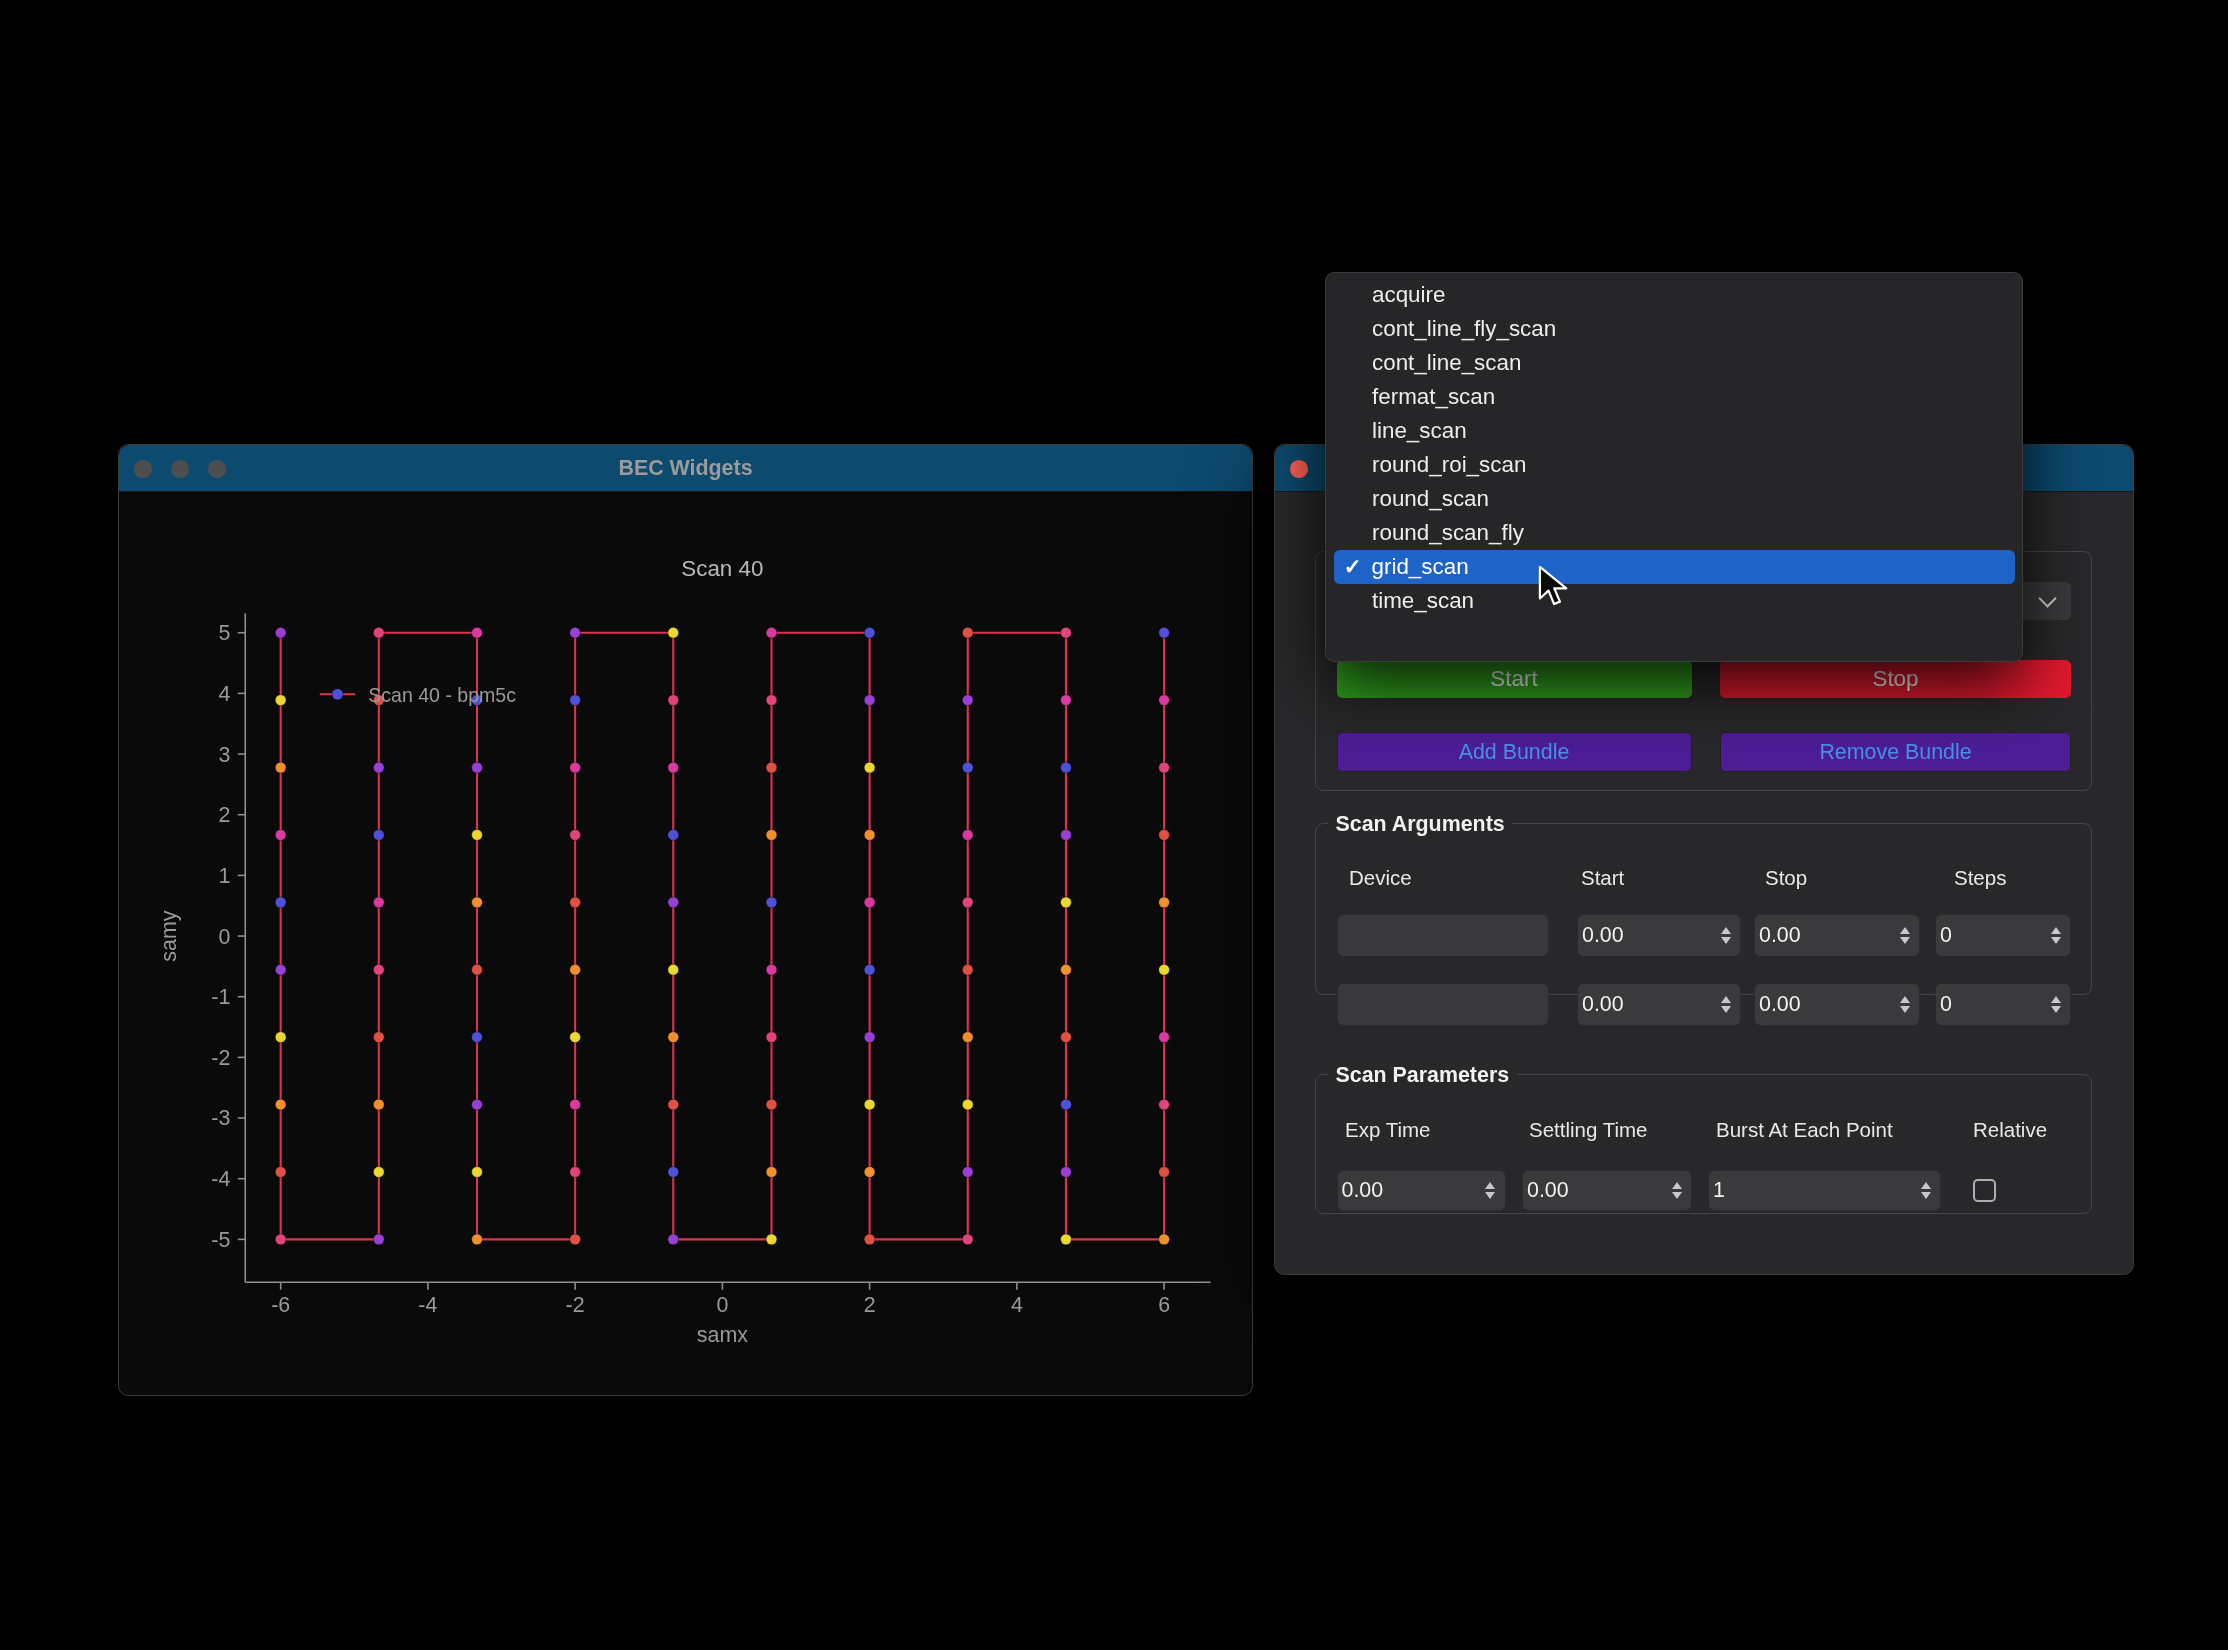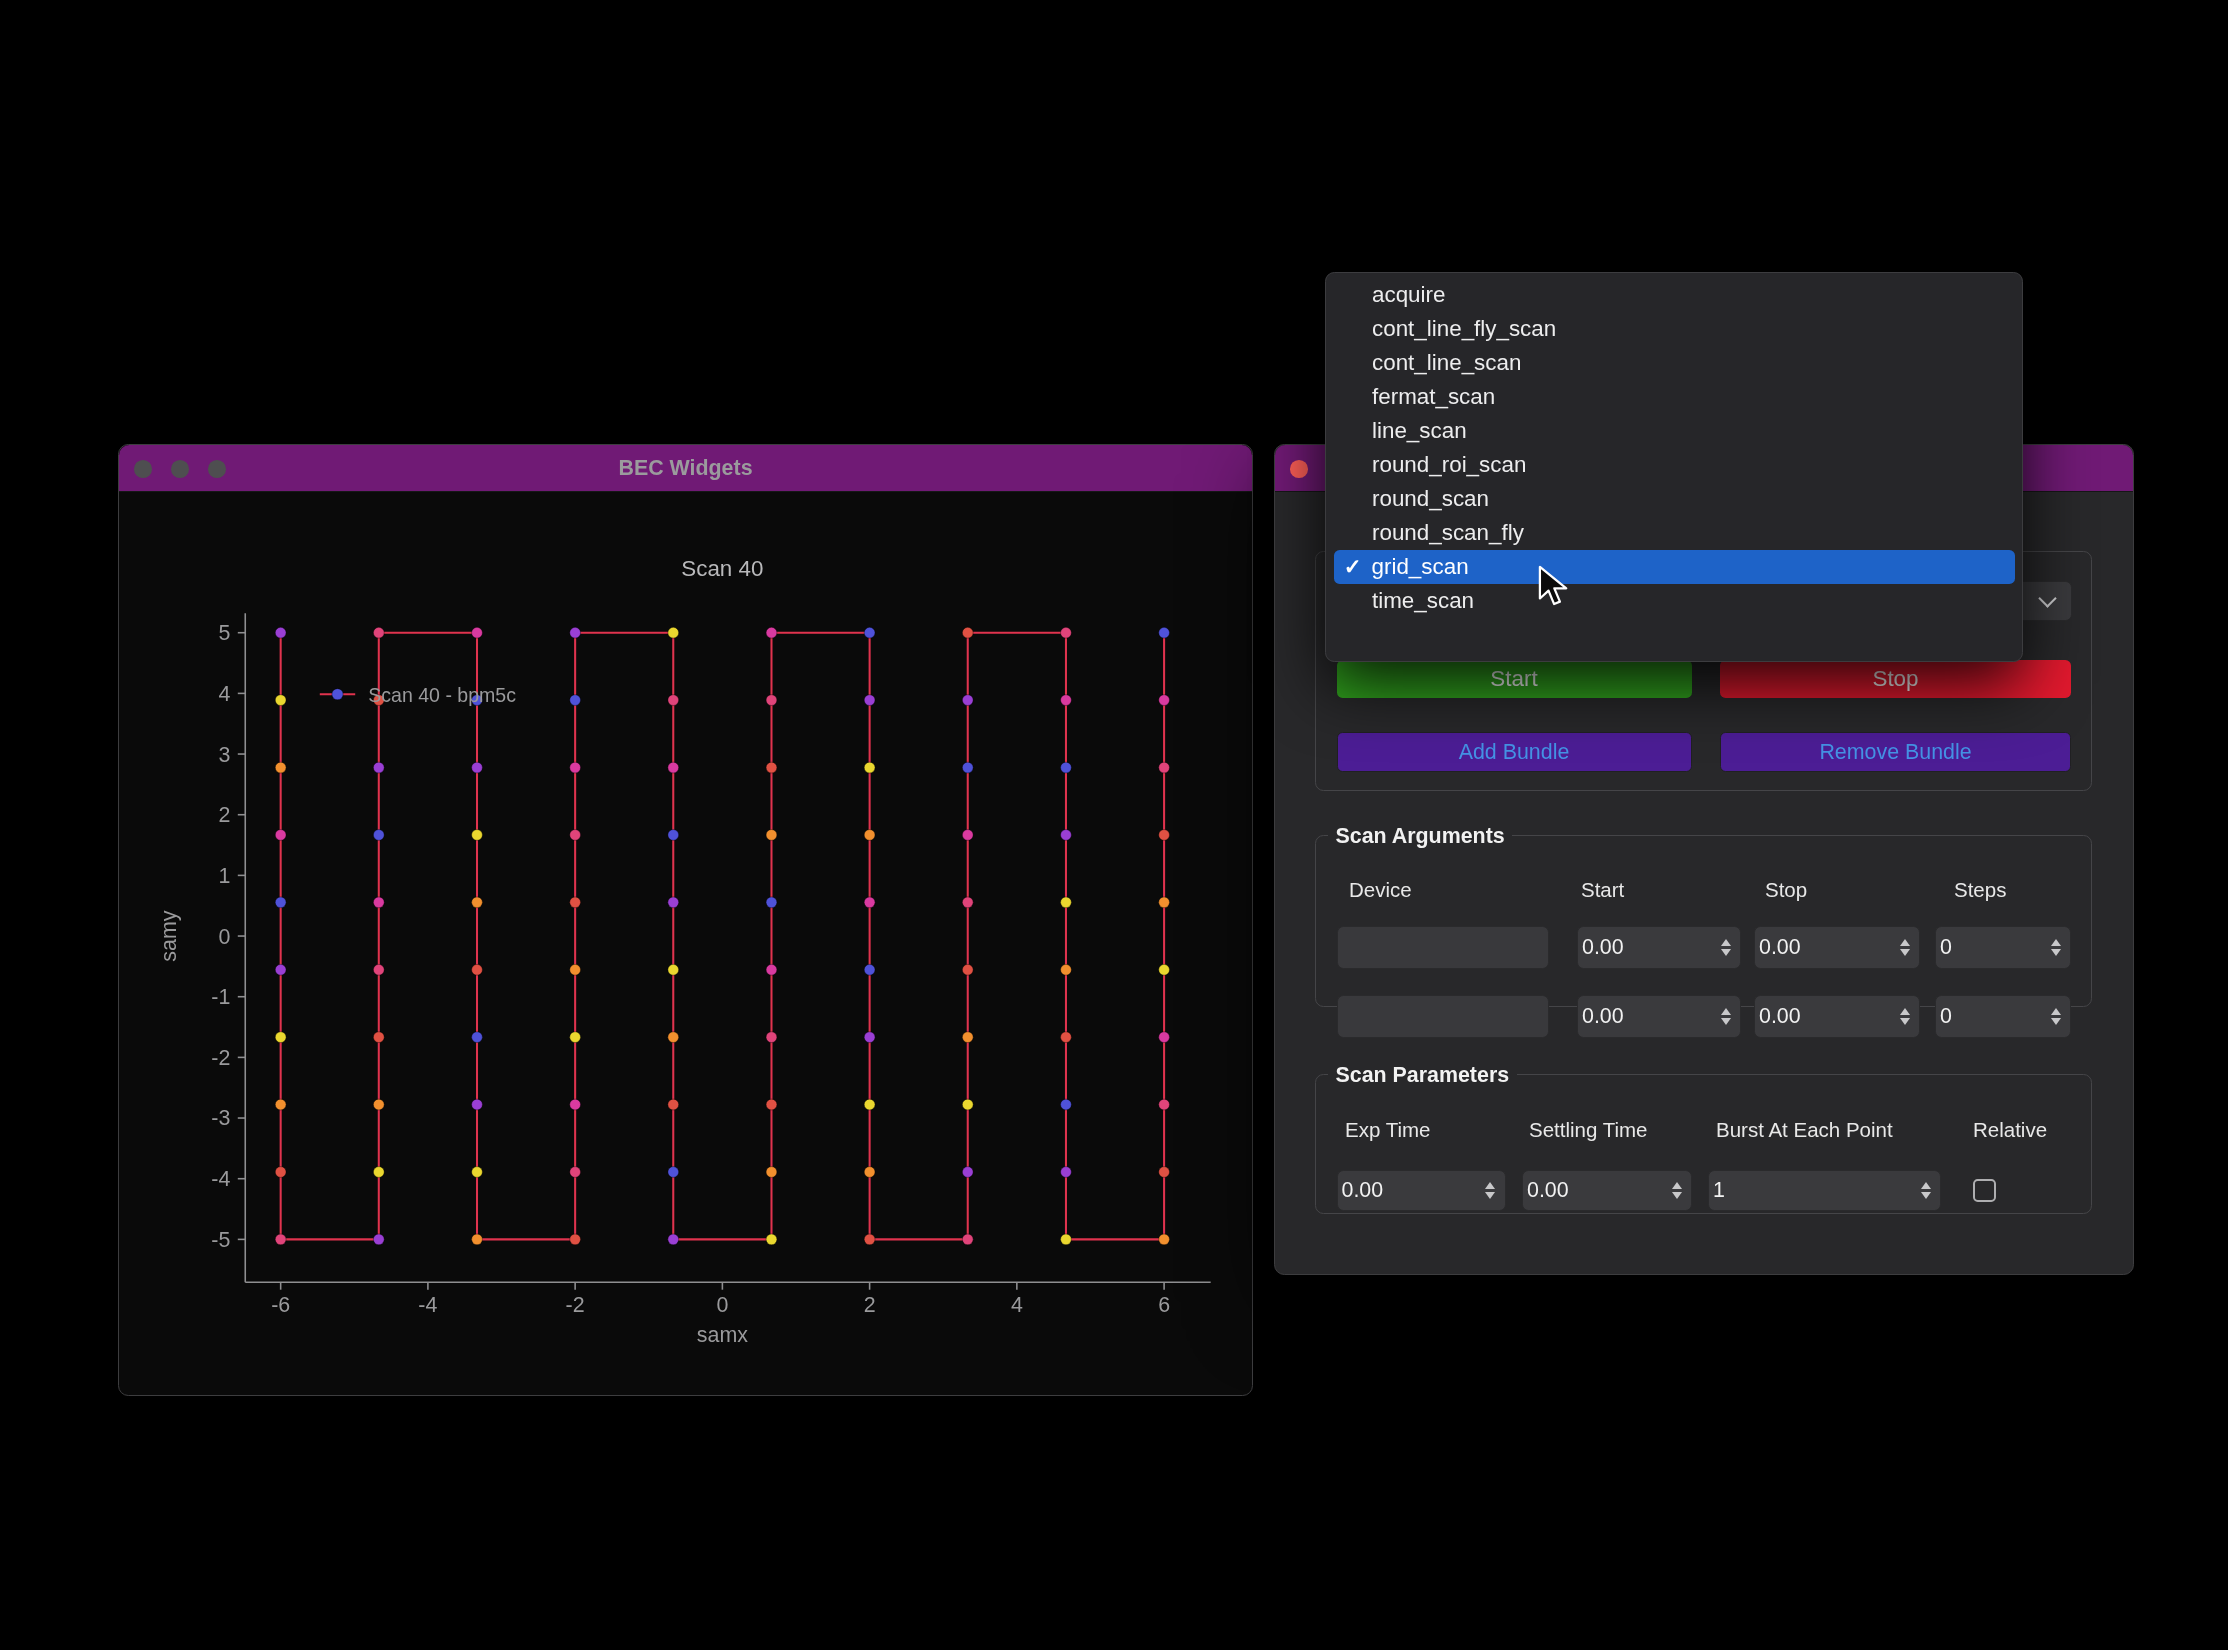--- a/index.html
+++ b/index.html
@@ -1,30 +1,30 @@
 <!DOCTYPE html>
 <html style="font-size:15px"><head>
 <meta charset="utf-8">
 <style>
   *{box-sizing:border-box;margin:0;padding:0;}
   html,body{width:2228px;height:1650px;background:#000;font-family:"Liberation Sans",sans-serif;position:relative;overflow:hidden;}
   .window{position:absolute;border-radius:10.3px;border:0.9px solid #3d3d3f;box-shadow:0 28px 84px rgba(0,0,0,.8);}
   #win-plot{left:118px;top:444px;width:1135px;height:952px;background:#0a0a0a;}
   #win-scan{left:1274px;top:444px;width:860px;height:831px;background:#28282a;}
-  .titlebar{position:absolute;top:0;left:0;right:0;height:47px;background:#701a75;border-bottom:0.9px solid #161617;border-radius:10.3px 10.3px 0 0;}
+  .titlebar{position:absolute;top:0;left:0;right:0;height:47px;background:#0c4a6e;border-bottom:0.9px solid #161617;border-radius:10.3px 10.3px 0 0;}
   .tb-title{position:absolute;left:0;right:0;top:0;height:47px;line-height:47px;text-align:center;color:#9b9b9d;font-weight:bold;font-size:21.4px;}
   .light{position:absolute;top:15px;width:17.7px;height:17.7px;border-radius:50%;}
   .p1{left:15px}.p2{left:52px}.p3{left:89px}
   .gray{background:#4e4e50;}
   .red{background:#ff5f57}.yellow{background:#febc2e}.green{background:#28c840}
   #plot-svg{position:absolute;left:0.9px;top:47px;}
   svg text{font-family:"Liberation Sans",sans-serif;}
   .groupbox{position:absolute;border:1.4px solid #454548;border-radius:8.4px;}
   .g-control{left:40px;top:106px;width:777px;height:240px;}
-  .g-args{left:40px;top:378px;width:777px;height:172px;margin-top:12px;}
+  .g-args{left:40px;top:378px;width:777px;height:172px;}
   .g-params{left:40px;top:629px;width:777px;height:140px;}
   .gb-title{position:absolute;top:-15px;left:12px;background:#28282a;padding:0 7.5px;color:#f2f2f2;font-size:21.4px;font-weight:bold;height:30px;line-height:30px;}
   .combobox{position:absolute;left:20.5px;top:29px;width:735px;height:40px;background:#3a3a3d;border:0.9px solid #2a2a2c;border-radius:6.5px;}
   .combo-value{position:absolute;left:13px;top:0;height:38px;line-height:38px;color:#f0f0f0;font-size:21.4px;}
   .chevron{position:absolute;right:17px;top:10.3px;width:13px;height:13px;border-right:2.8px solid #cfcfd1;border-bottom:2.8px solid #cfcfd1;transform:rotate(45deg);}
   .btn{position:absolute;border:none;border-radius:5.6px;font-size:22.4px;font-family:inherit;}
   .btn-start{left:20.5px;top:108px;width:355px;height:38px;background:#31a41e;color:#fff;}
   .btn-stop{left:404px;top:108px;width:351px;height:38px;background:#e2192e;color:#fff;}
   .btn-bundle{top:180px;height:40px;background:#4c1d95;border:0.9px solid #202022;color:#4593e6;font-size:21.4px;}
   .btn-add{left:20.5px;width:355px;}

